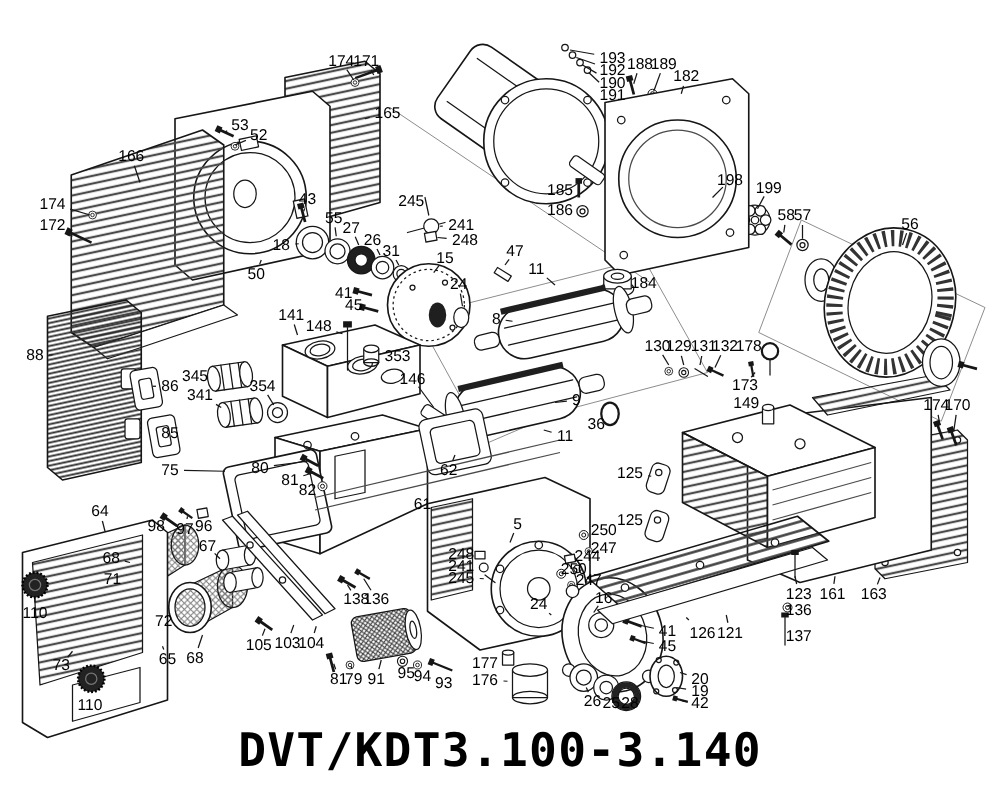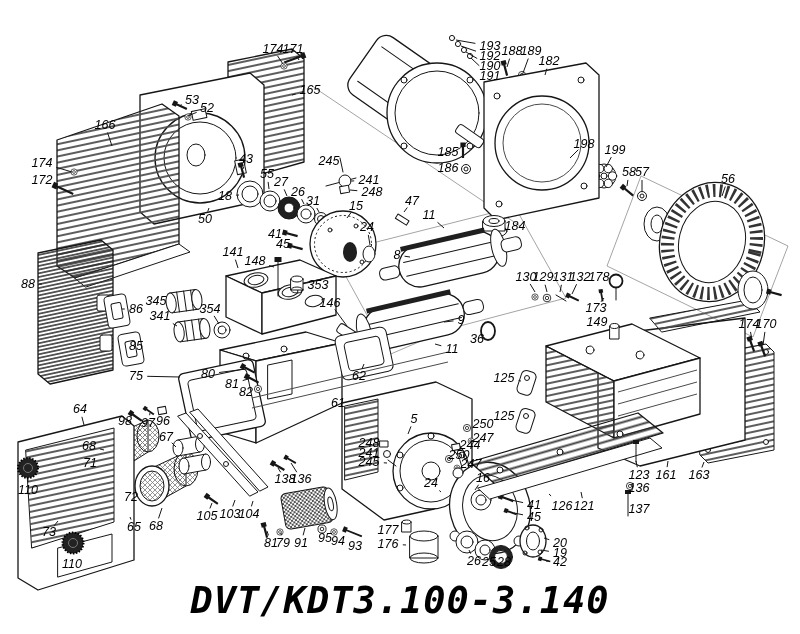--- a/index.html
+++ b/index.html
@@ -1,17 +1,17 @@
 <!DOCTYPE html>
 <html><head>
 <meta charset="utf-8">
 <style>
   html,body{margin:0;padding:0;background:#fff;}
   .page{position:relative;width:800px;height:634px;background:#fff;overflow:hidden;
-        font-family:"Liberation Sans",sans-serif;font-style:italic;}
+        font-family:"Liberation Sans",sans-serif;}
   svg{position:absolute;left:0;top:0;}
   svg .s{stroke:#161616;stroke-width:1;fill:none;stroke-linejoin:round;stroke-linecap:round;}
   svg .t1{stroke-width:1.3;}
   svg .w{fill:#ffffff;}
   svg .k{fill:#1f1f1f;}
   svg .fa{fill:url(#finsA);}
   svg .fb{fill:url(#finsB);}
   svg .ha{fill:url(#hatch);}
   svg .me{fill:url(#mesh);}
   svg .md{fill:url(#meshD);}

